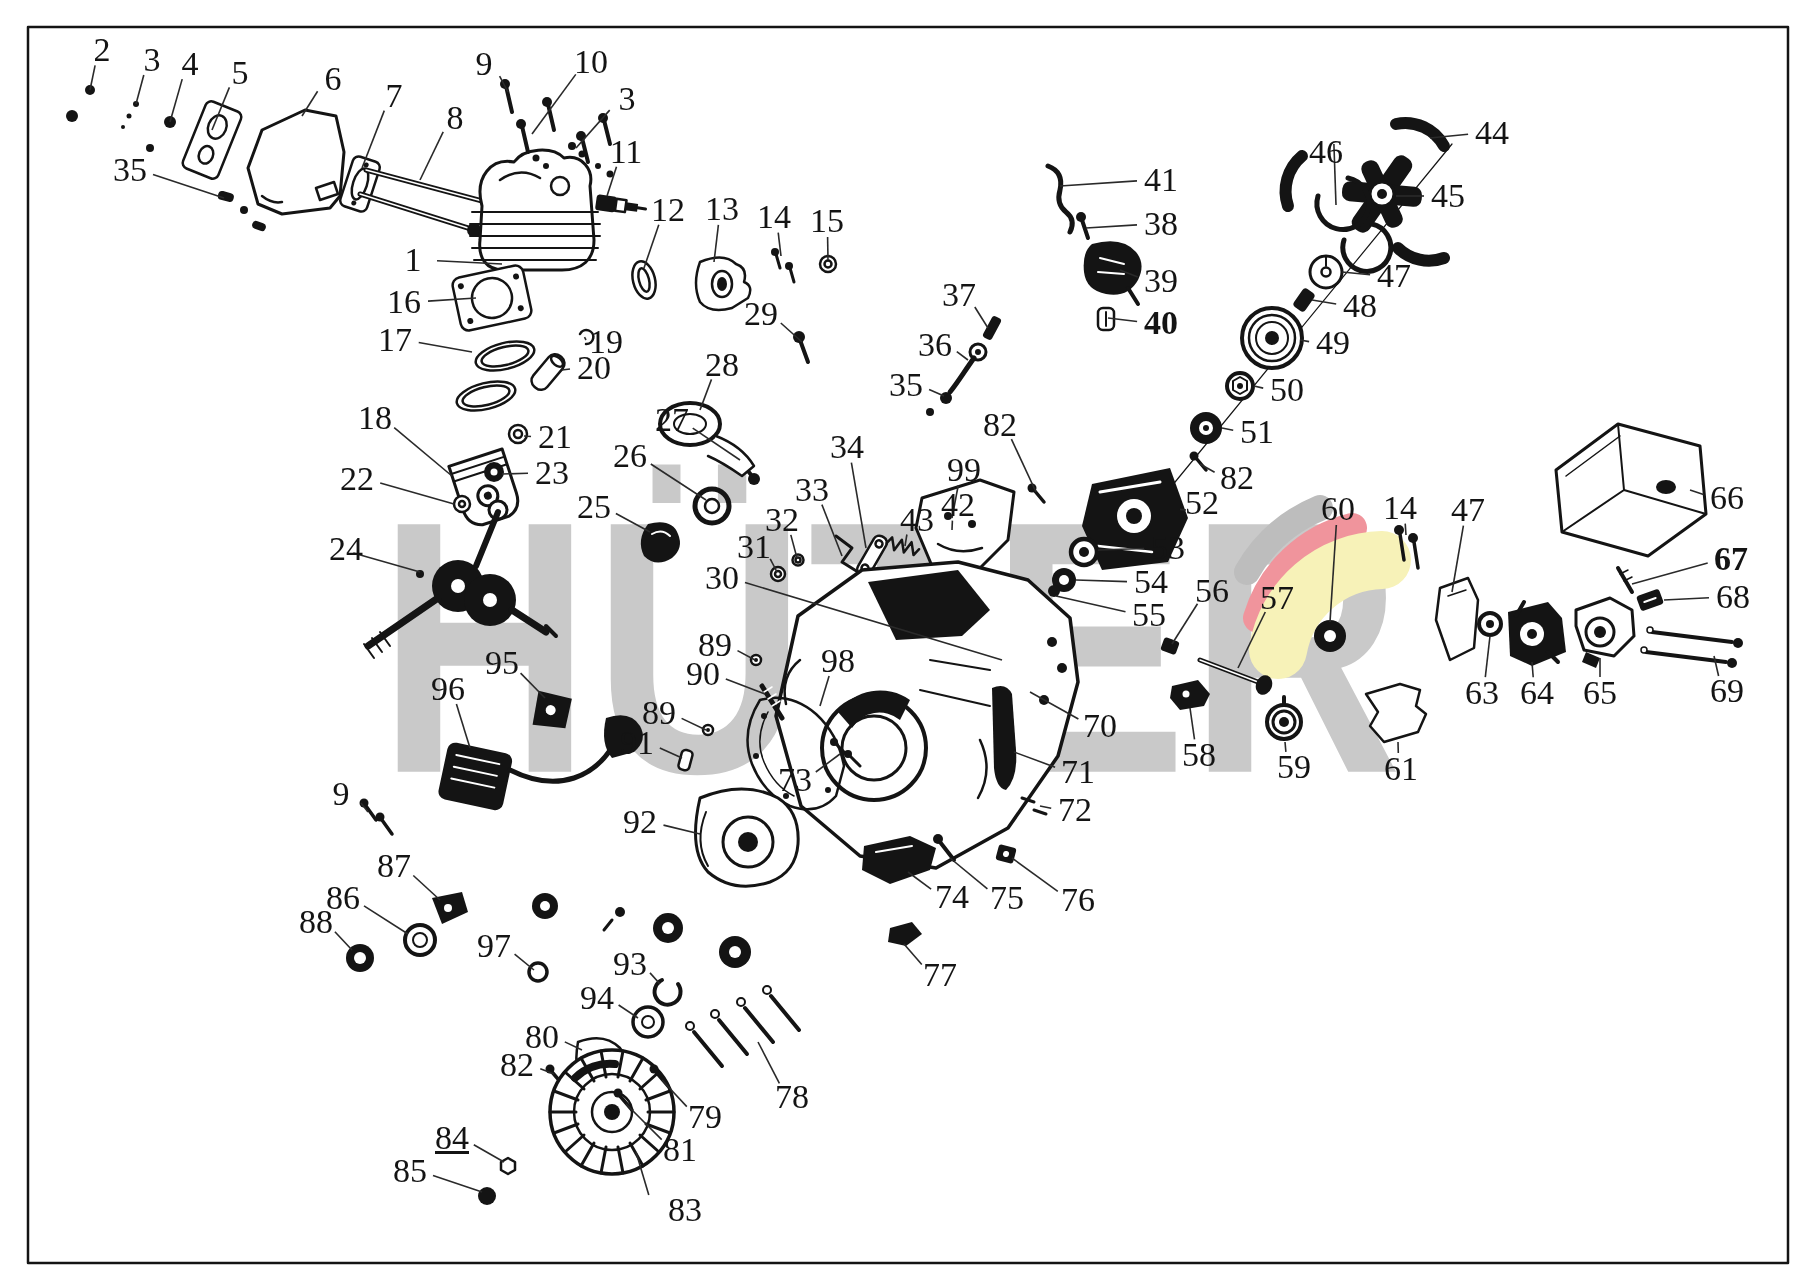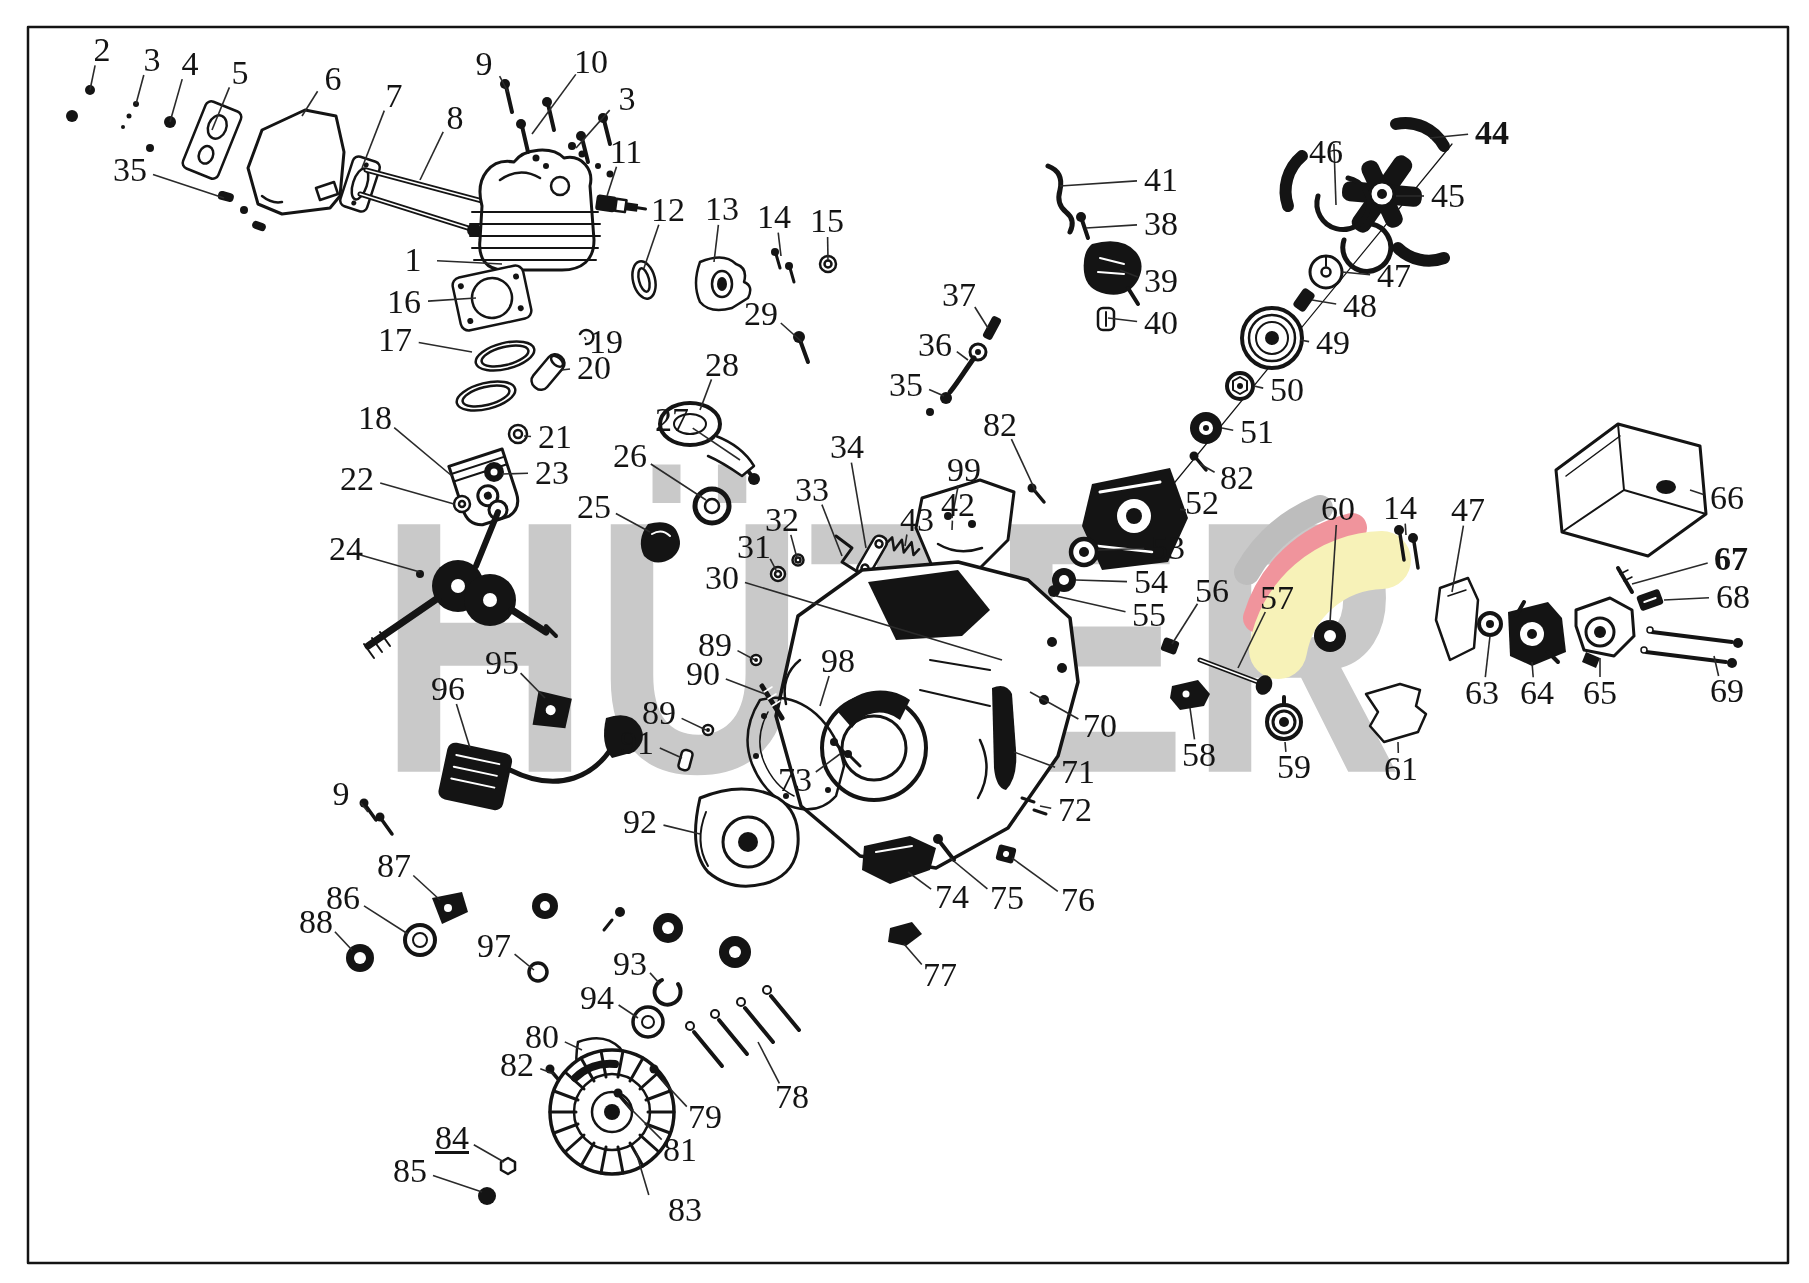--- a/index.html
+++ b/index.html
@@ -633,23 +633,23 @@
     <div class="callout" style="left: 754px; top: 547px;">31</div>
     <div class="callout" style="left: 722px; top: 578px;">30</div>
     <div class="callout" style="left: 917px; top: 520px;">43</div>
     <div class="callout" style="left: 958px; top: 505px;">42</div>
     <div class="callout" style="left: 959px; top: 295px;">37</div>
     <div class="callout" style="left: 935px; top: 345px;">36</div>
     <div class="callout" style="left: 906px; top: 385px;">35</div>
     <div class="callout" style="left: 1161px; top: 180px;">41</div>
     <div class="callout" style="left: 1161px; top: 224px;">38</div>
     <div class="callout" style="left: 1161px; top: 281px;">39</div>
-    <div class="callout" style="left: 1161px; top: 323px;">40</div>
+    <div class="callout" style="left: 1161px; top: 323px; font-weight: bold;">40</div>
     <div class="callout" style="left: 1326px; top: 128px; margin-top: 24px;">46</div>
-    <div class="callout" style="left: 1492px; top: 133px; font-weight: bold;">44</div>
+    <div class="callout" style="left: 1492px; top: 133px;">44</div>
     <div class="callout" style="left: 1448px; top: 196px;">45</div>
     <div class="callout" style="left: 1394px; top: 276px; text-align: center;">47</div>
     <div class="callout" style="left: 1360px; top: 306px;">48</div>
     <div class="callout" style="left: 1333px; top: 343px;">49</div>
     <div class="callout" style="left: 1287px; top: 390px;">50</div>
     <div class="callout" style="left: 1257px; top: 432px;">51</div>
     <div class="callout" style="left: 1000px; top: 425px;">82</div>
     <div class="callout" style="left: 964px; top: 470px;">99</div>
     <div class="callout" style="left: 1237px; top: 478px;">82</div>
     <div class="callout" style="left: 1202px; top: 503px;">52</div>

